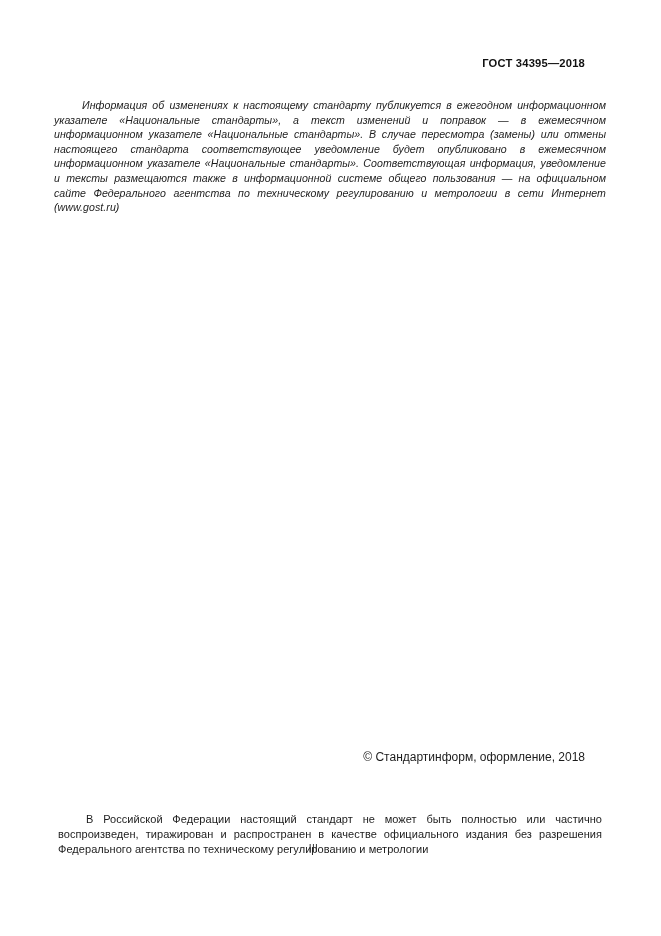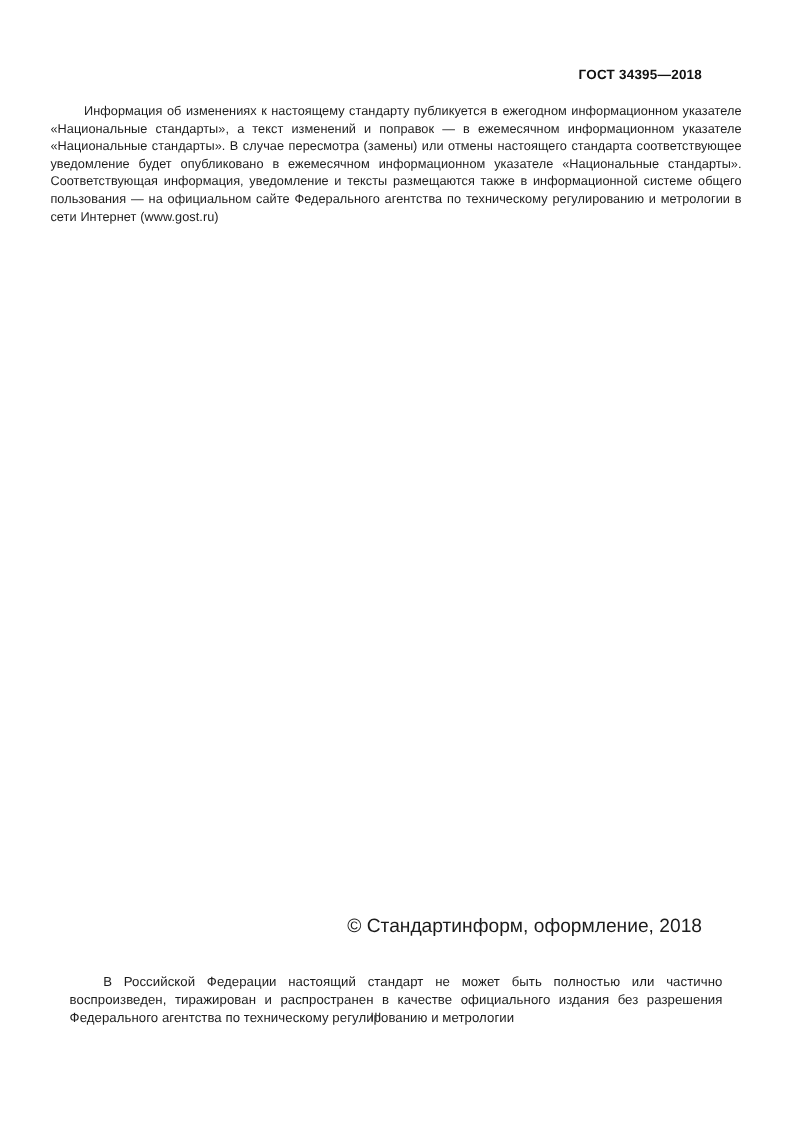--- a/index.html
+++ b/index.html
@@ -33,39 +33,40 @@
   }
 
   
   .notice-block {
     position: absolute;
     left: 42px;
     top: 86px;
     width: 576px;
   }
   .notice-text {
-    margin: 0;
+    margin: 12px;
     font-size: 10.6px;
+    font-style: italic;
     line-height: 14.6px;
     text-align: justify;
     text-align-last: left;
     text-indent: 28px;
     color: #1c1c1c;
     letter-spacing: 0.05px;
     word-spacing: 0.2px;
   }
 
   
   .copyright-line {
     position: absolute;
     left: 42px;
-    top: 766px;
+    top: 750px;
     width: 543px;
     text-align: right;
-    font-size: 16px;
+    font-size: 12px;
     line-height: 14px;
     color: #1c1c1c;
     white-space: nowrap;
   }
 
   
   .restriction-block {
     position: absolute;
     left: 42px;
     top: 796px;

